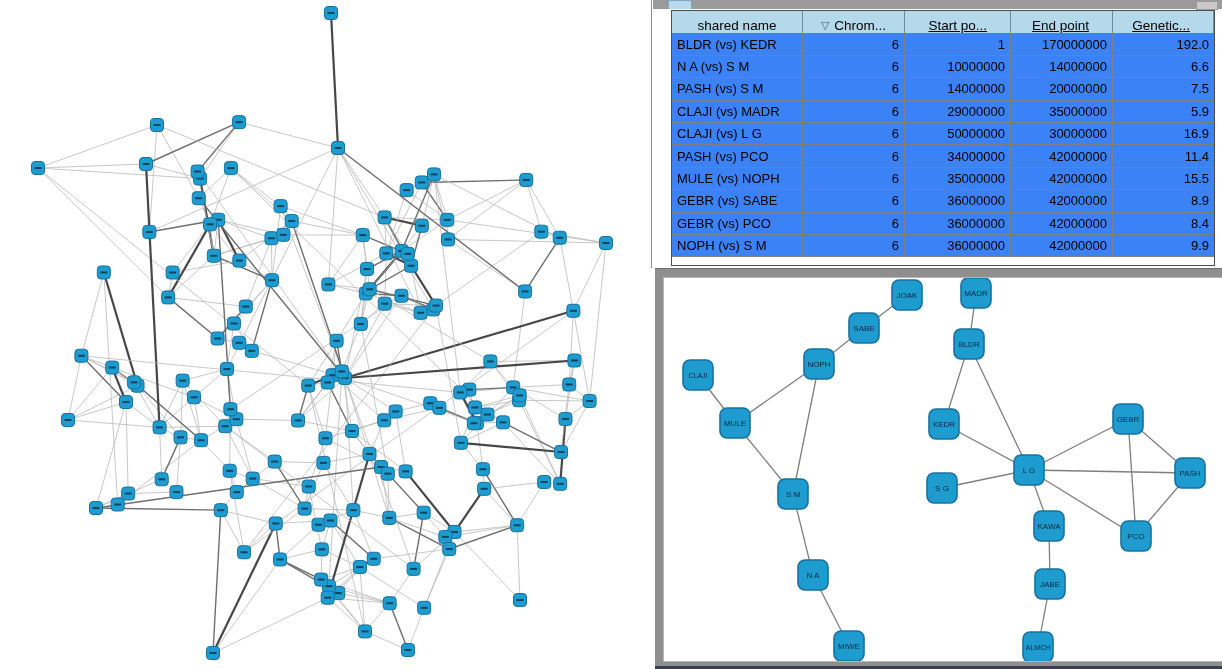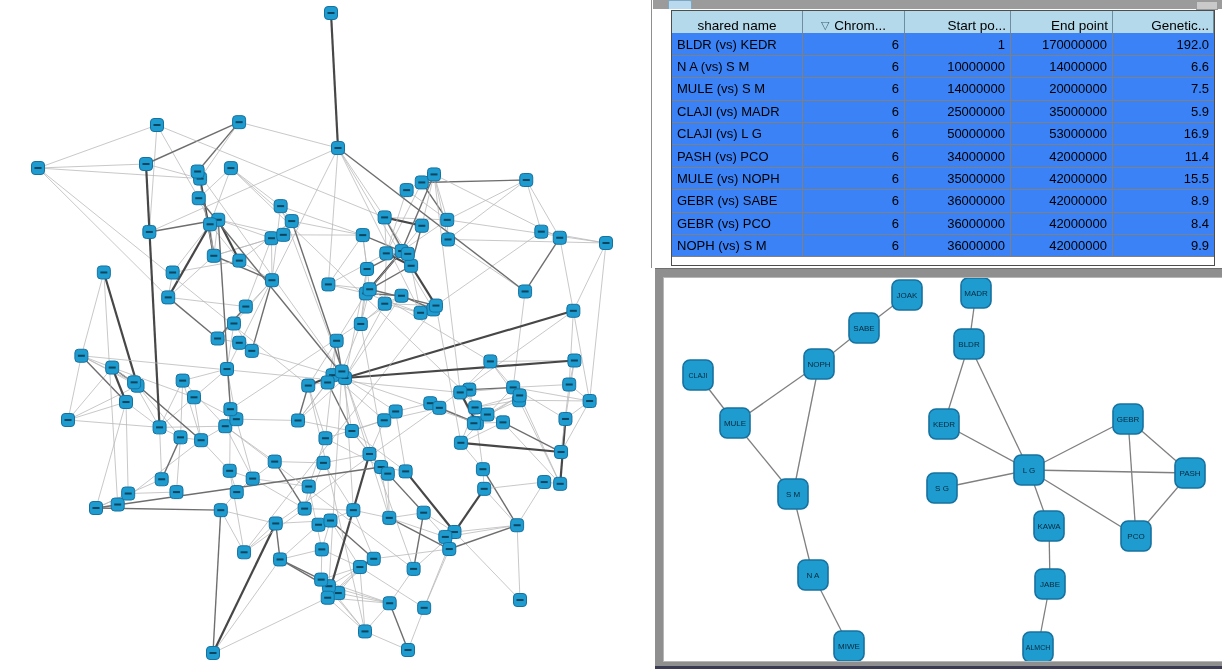--- a/index.html
+++ b/index.html
@@ -23,21 +23,21 @@
     display:grid;width:542px;
     grid-template-columns:131px 102px 106px 102px 101px;
     grid-auto-rows:22.4px;
     font-size:13px;color:#000;
   }
   .th{
     background:#b3d9ea;height:30px;display:flex;align-items:center;justify-content:center;
     border-right:1px solid #6f8e9d;border-bottom:1px solid #5e5e5e;
     font-size:13.5px;white-space:nowrap;overflow:hidden;box-sizing:border-box;
   }
-  .th.right{justify-content:flex-end;padding-right:4px;}
+  .th.right{justify-content:flex-end;padding-right:23px;text-decoration:underline;}
   .th:last-child{border-right:none;}
   .filter-glyph{font-size:11px;color:#41626f;margin-right:5px;line-height:1;}
   .td{
     background:#3b82f6;display:flex;align-items:center;
     border-right:1px solid #808080;border-bottom:1px solid #808080;
     white-space:nowrap;overflow:hidden;box-sizing:border-box;
   }
   .td.name{padding-left:5px;justify-content:flex-start;}
   .td.num{padding-right:5px;justify-content:flex-end;}
   .td.last{border-right:none;}
@@ -1070,34 +1070,34 @@
     <div class="td name">BLDR (vs) KEDR</div>
         <div class="td num">6</div>
         <div class="td num">1</div>
         <div class="td num">170000000</div>
         <div class="td num last">192.0</div>
         <div class="td name">N A (vs) S M</div>
         <div class="td num">6</div>
         <div class="td num">10000000</div>
         <div class="td num">14000000</div>
         <div class="td num last">6.6</div>
-        <div class="td name">MULE (vs) S M</div>
+        <div class="td name">PASH (vs) S M</div>
         <div class="td num">6</div>
         <div class="td num">14000000</div>
         <div class="td num">20000000</div>
         <div class="td num last">7.5</div>
         <div class="td name">CLAJI (vs) MADR</div>
         <div class="td num">6</div>
-        <div class="td num">25000000</div>
+        <div class="td num">29000000</div>
         <div class="td num">35000000</div>
         <div class="td num last">5.9</div>
         <div class="td name">CLAJI (vs) L G</div>
         <div class="td num">6</div>
         <div class="td num">50000000</div>
-        <div class="td num">53000000</div>
+        <div class="td num">30000000</div>
         <div class="td num last">16.9</div>
         <div class="td name">PASH (vs) PCO</div>
         <div class="td num">6</div>
         <div class="td num">34000000</div>
         <div class="td num">42000000</div>
         <div class="td num last">11.4</div>
         <div class="td name">MULE (vs) NOPH</div>
         <div class="td num">6</div>
         <div class="td num">35000000</div>
         <div class="td num">42000000</div>

